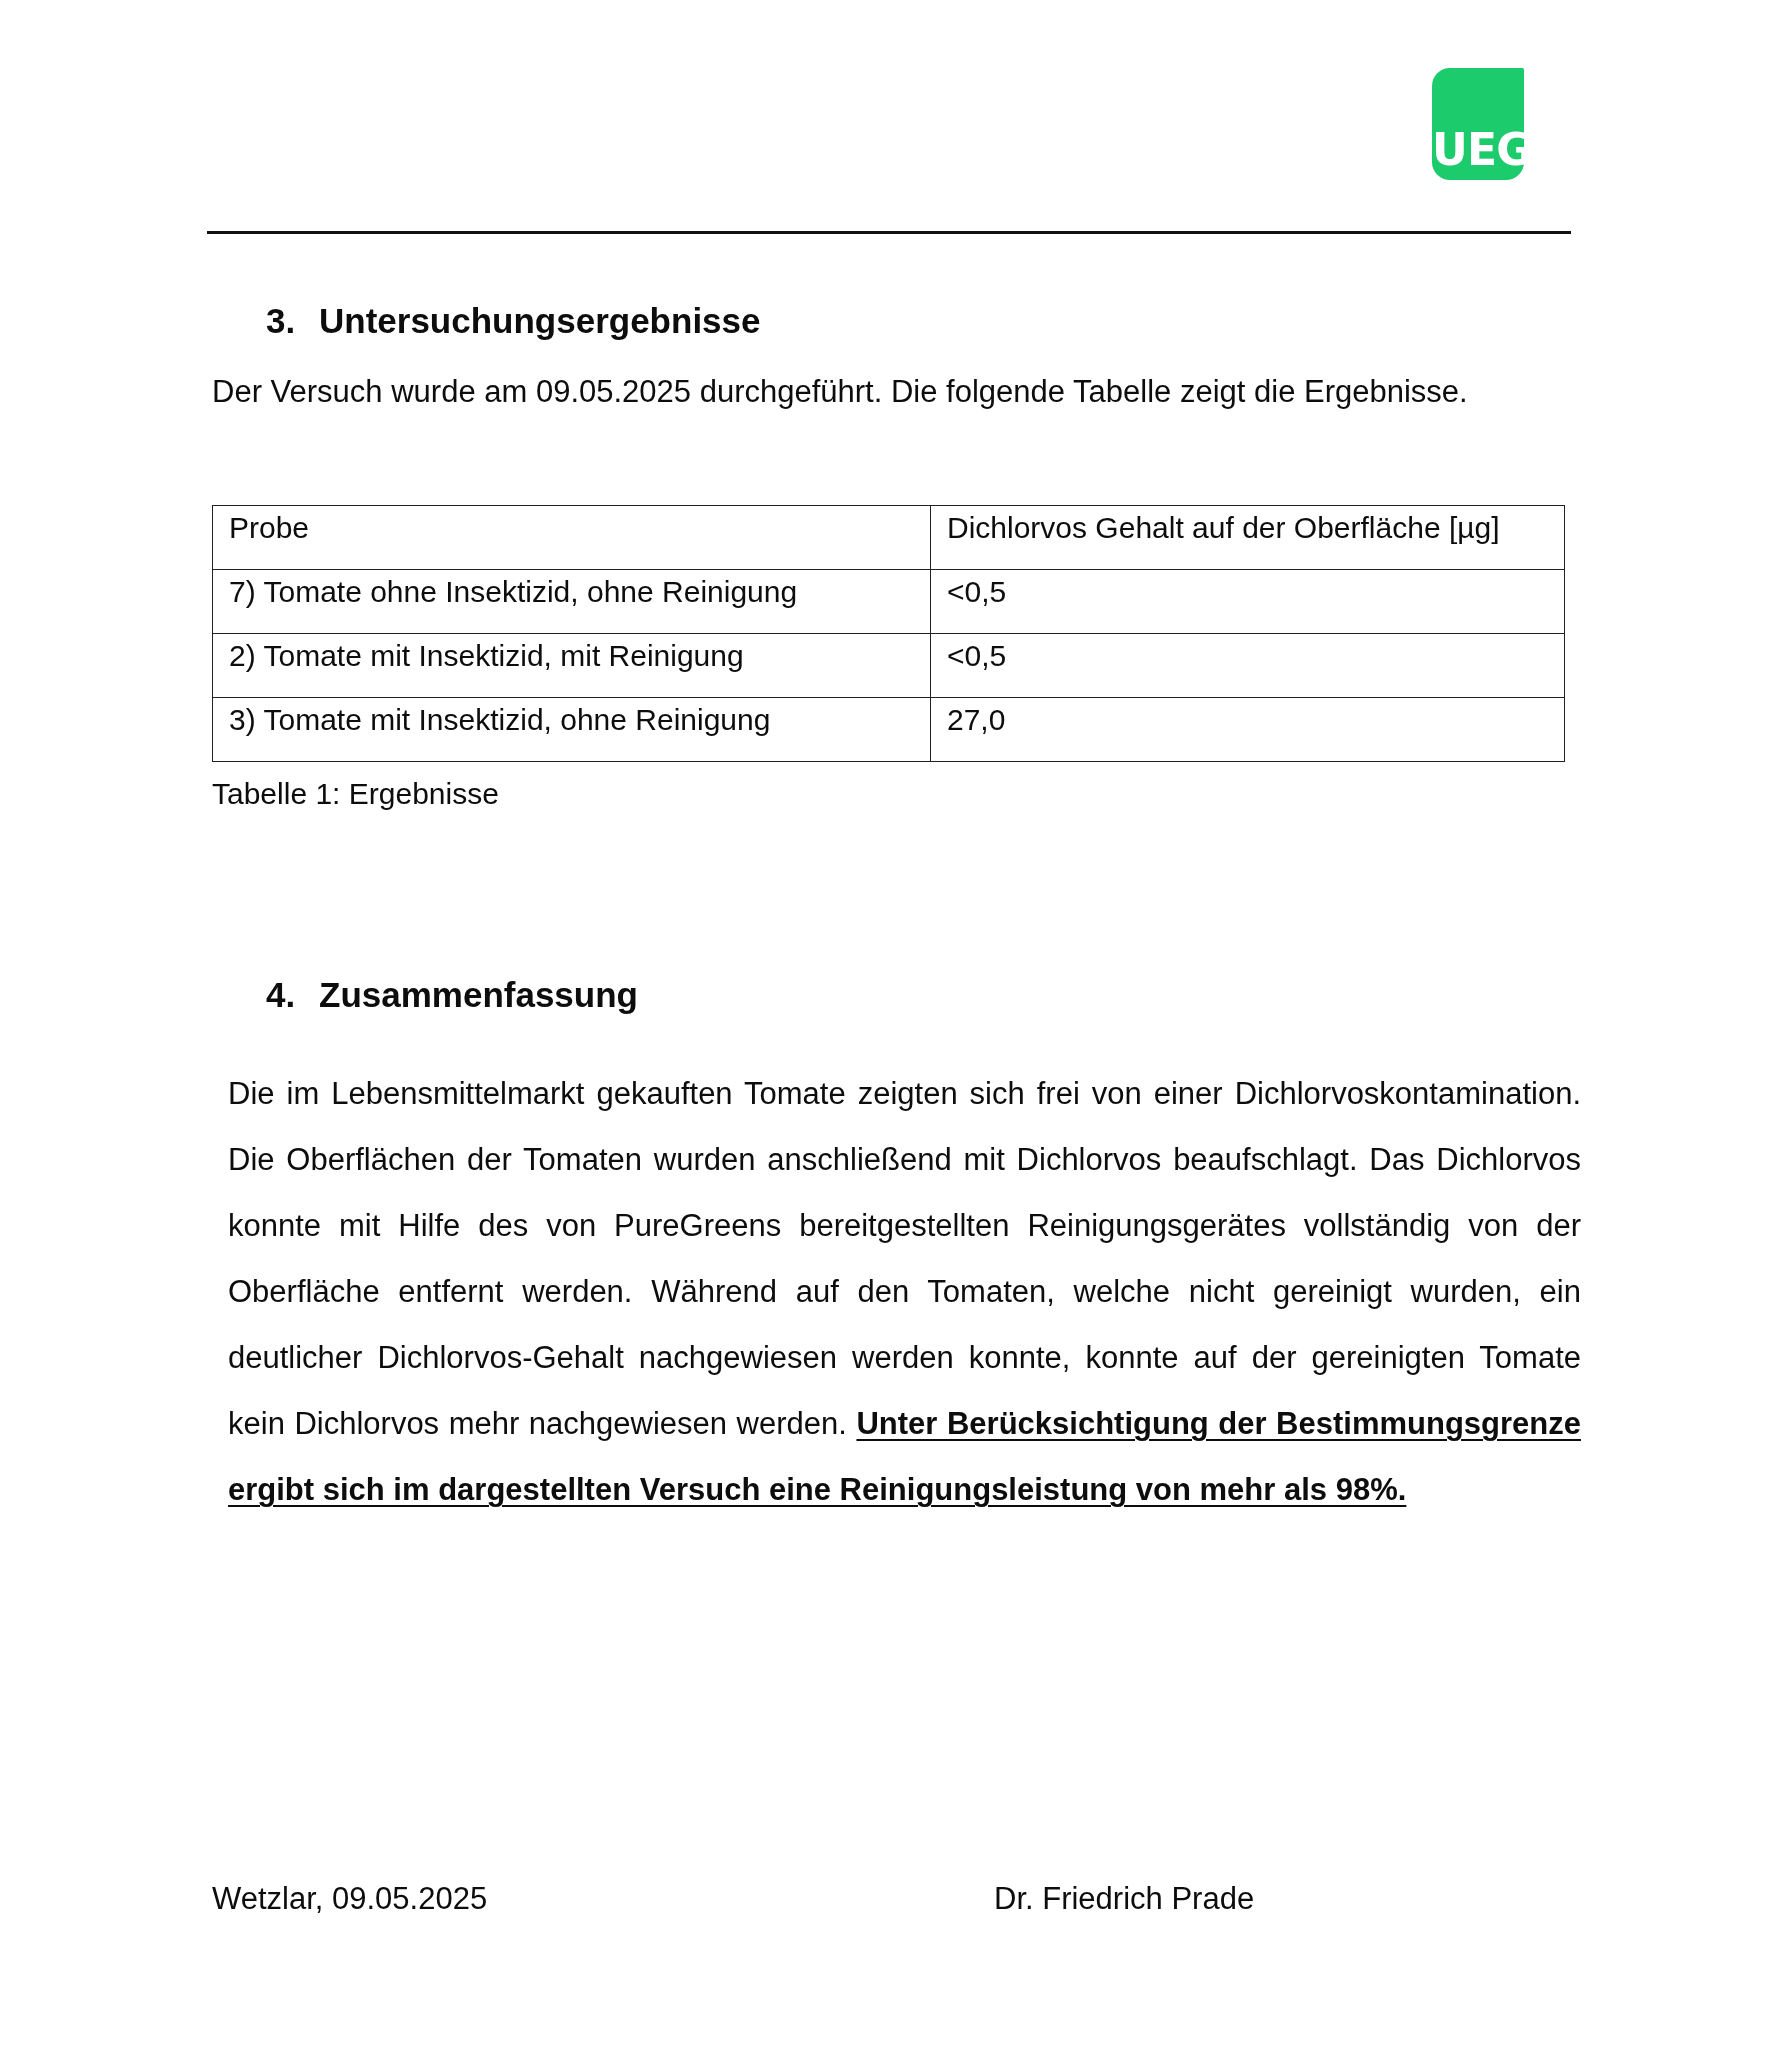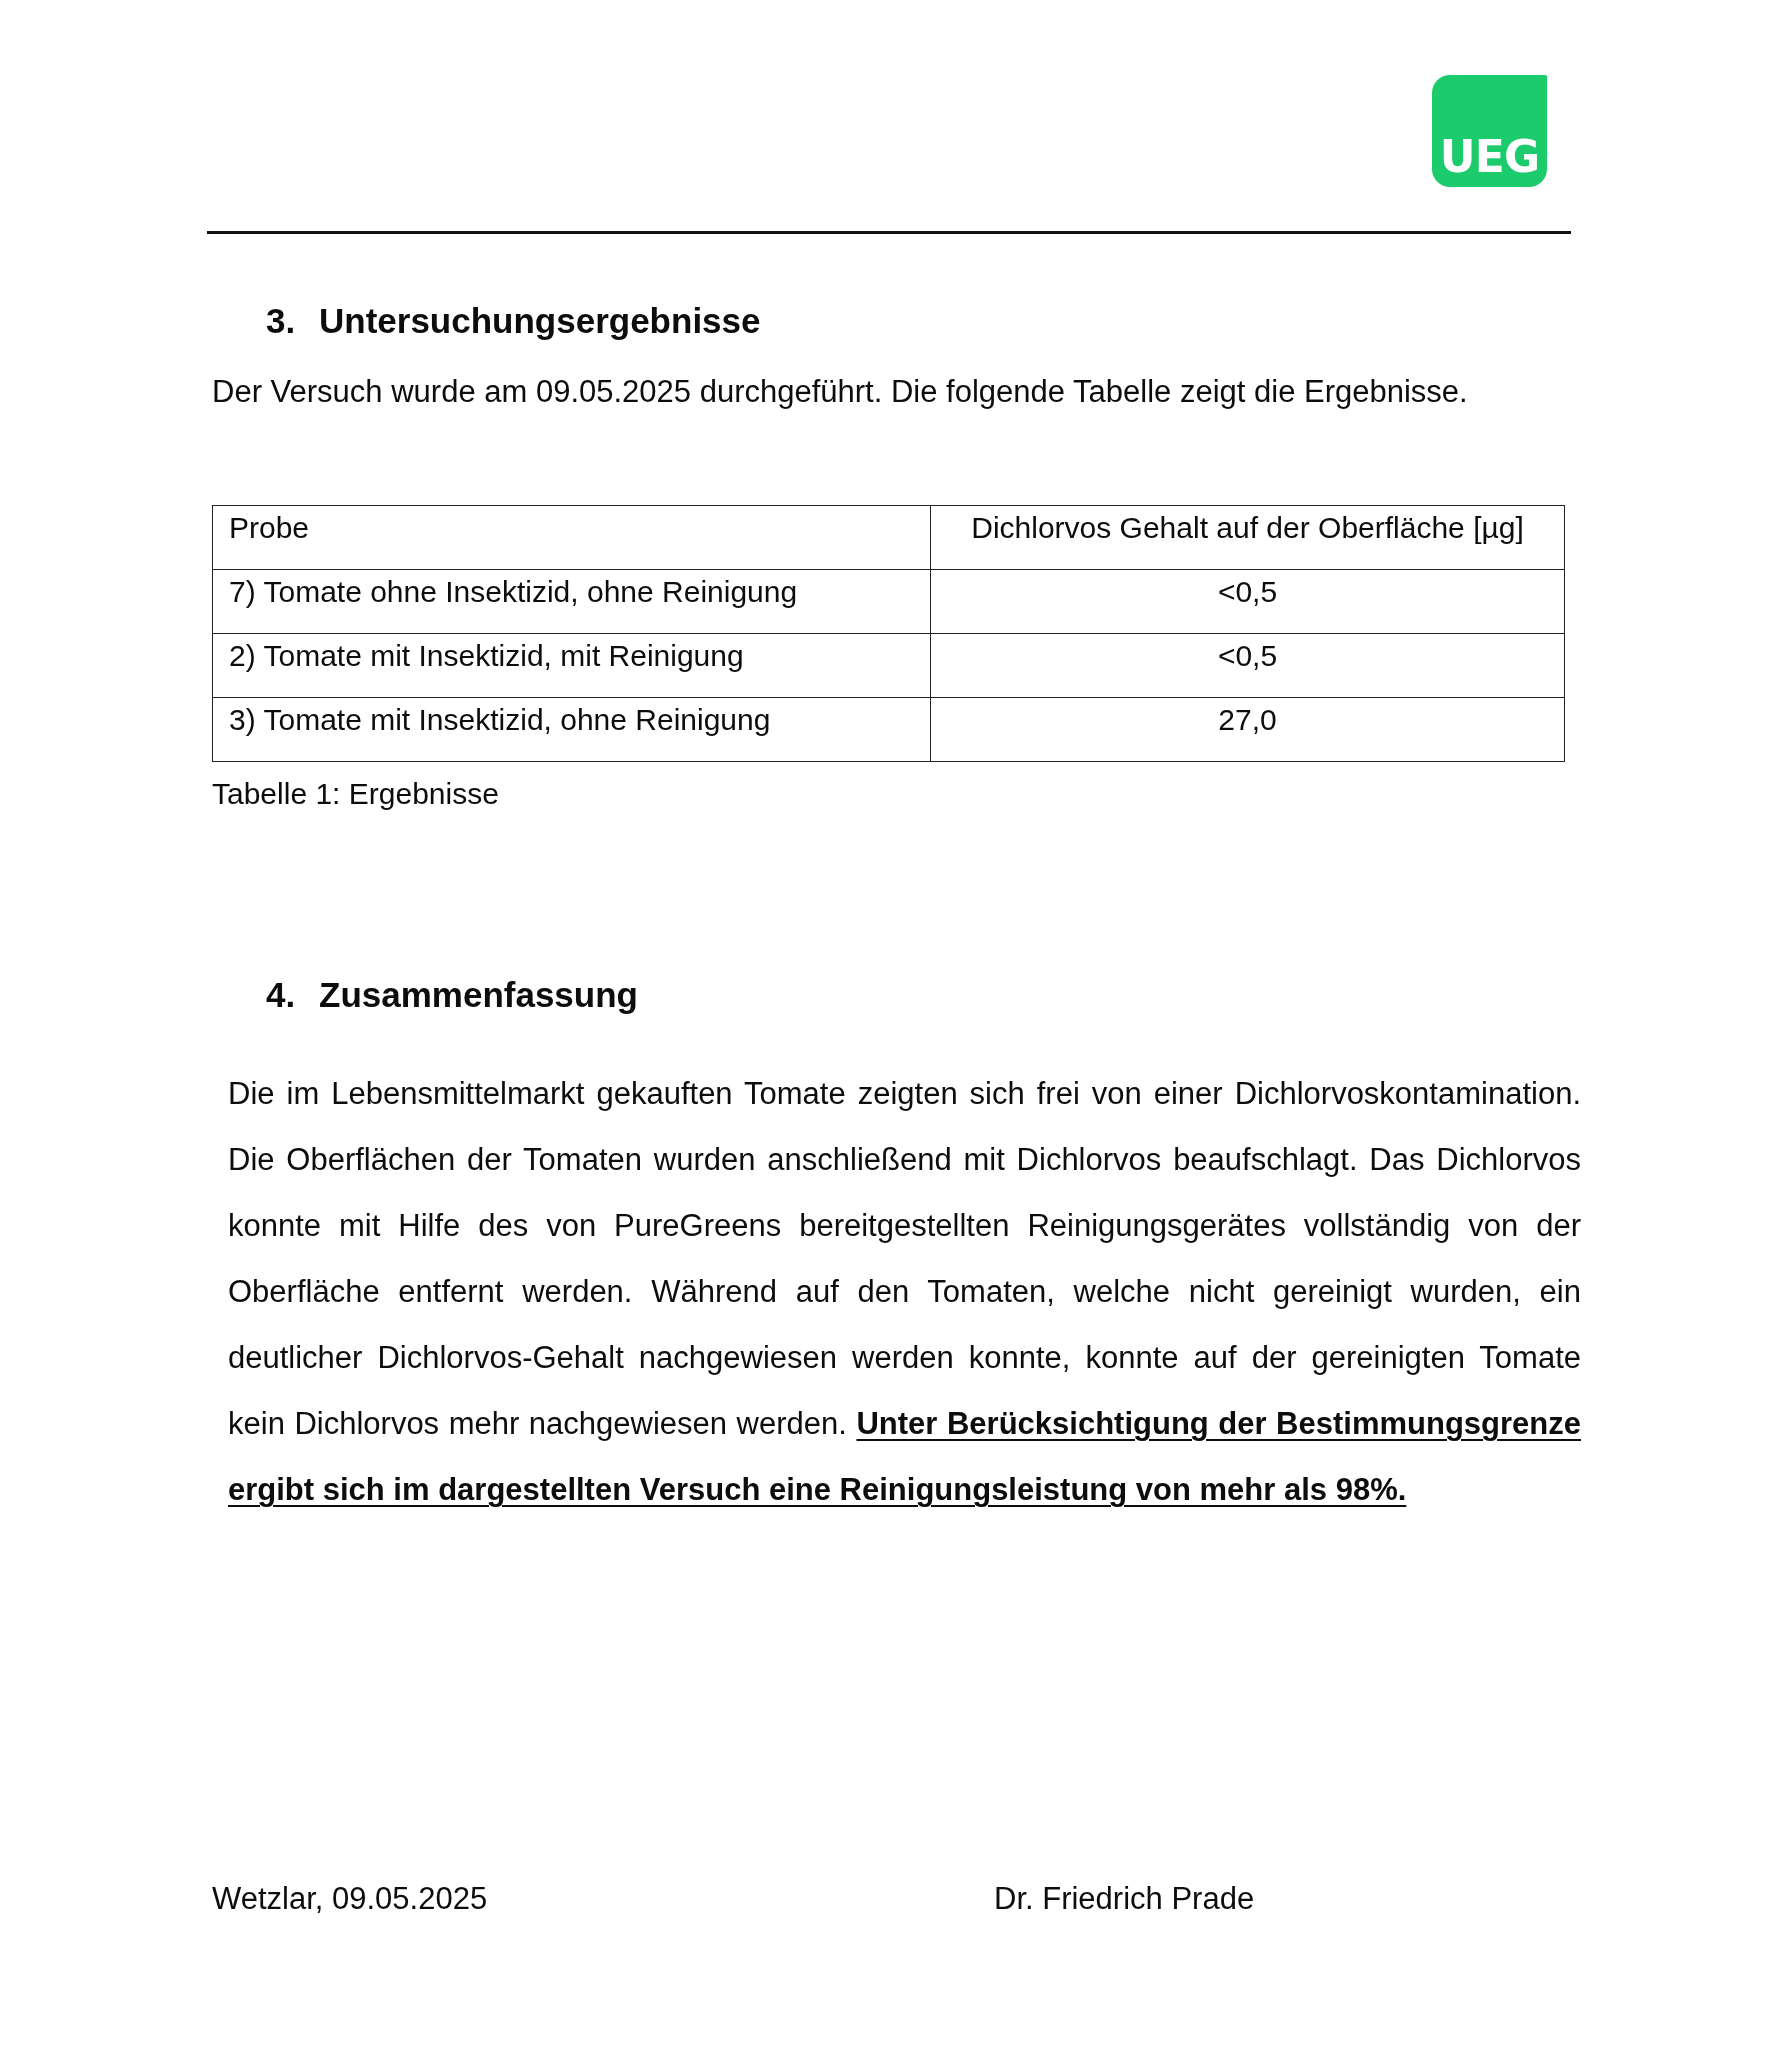--- a/index.html
+++ b/index.html
@@ -12,25 +12,24 @@
       height: 2064px;
       position: relative;
       font-family: "Liberation Sans", "DejaVu Sans", sans-serif;
       color: #0d0d0d;
       overflow: hidden;
     }
     .logo {
       position: absolute;
       left: 1432px;
       top: 68px;
-      width: 115px;
+      width: 92px;
       height: 112px;
       background: #1ccb6b;
       border-radius: 18px 1.6px 18px 18px;
-      margin-top: 7px;
     }
     .logo-text {
       position: absolute;
       left: 0;
       right: 0;
       bottom: 8px;
       text-align: center;
       color: #ffffff;
       font-family: "DejaVu Sans", sans-serif;
       font-weight: bold;
@@ -80,21 +79,20 @@
       padding: 0 16px;
       vertical-align: top;
       padding-top: 4.8px;
       box-sizing: border-box;
       white-space: nowrap;
     }
     table.results td.col-sample {
       width: 718px;
     }
     table.results td.col-value {
-      text-align: center;
     }
     .caption {
       position: absolute;
       left: 212px;
       top: 779px;
       font-size: 30px;
       line-height: 1;
       white-space: nowrap;
     }
     .summary {

